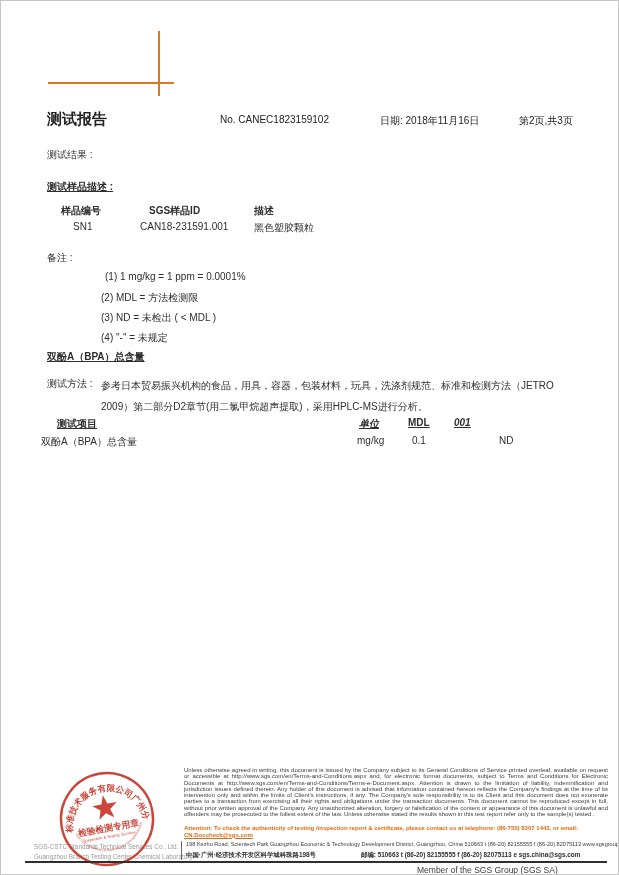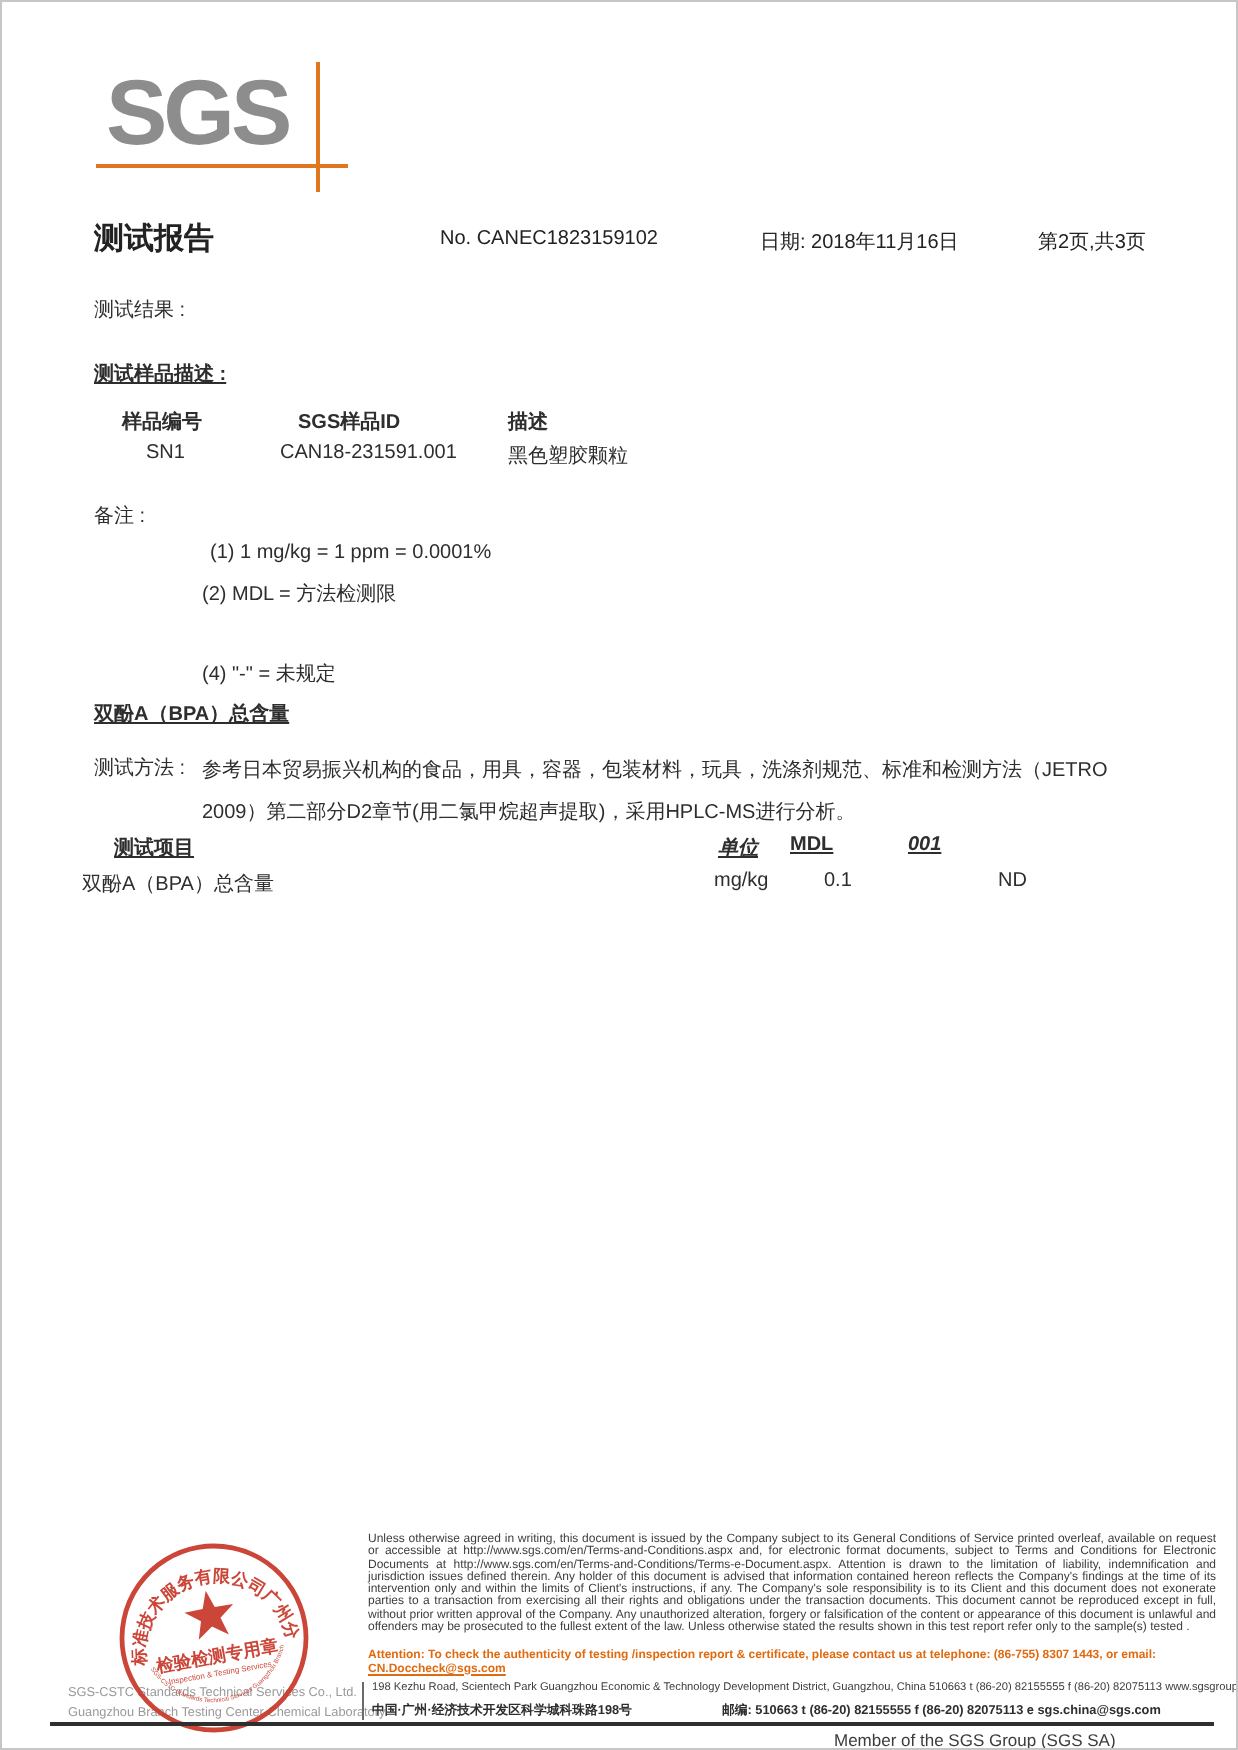--- a/index.html
+++ b/index.html
@@ -35,21 +35,20 @@
   .member{font-size:8.5px;color:#3c3c3c;}
   .bottom-rule{height:2px;background:#2f2f2f;}
   .addr-divider{width:1px;background:#6a6a6a;}
   .stamp-wrap{transform:rotate(-10deg);opacity:.93;}
 </style>
 </head>
 <body>
 
 <div class="page">
 
-  <div class="abs logo-text" style="left:52px;top:32px;">SGS</div>
   <div class="abs logo-vline" style="left:157px;top:30px;height:65px;"></div>
   <div class="abs logo-hline" style="left:47px;top:81px;width:126px;"></div>
 
   <div class="abs title" style="left:46px;top:109px;">测试报告</div>
   <div class="abs h-small" style="left:219px;top:113px;">No. CANEC1823159102</div>
   <div class="abs h-small" style="left:379px;top:113px;">日期: 2018年11月16日</div>
   <div class="abs h-small" style="left:518px;top:113px;">第2页,共3页</div>
 
   <div class="abs body-txt" style="left:46px;top:147px;">测试结果 :</div>
 
@@ -57,29 +56,30 @@
   <div class="abs body-txt bold" style="left:60px;top:203px;">样品编号</div>
   <div class="abs body-txt bold" style="left:148px;top:203px;">SGS样品ID</div>
   <div class="abs body-txt bold" style="left:253px;top:203px;">描述</div>
   <div class="abs body-txt" style="left:72px;top:220px;">SN1</div>
   <div class="abs body-txt" style="left:139px;top:220px;">CAN18-231591.001</div>
   <div class="abs body-txt" style="left:253px;top:220px;">黑色塑胶颗粒</div>
 
   <div class="abs body-txt" style="left:46px;top:250px;">备注 :</div>
   <div class="abs note-line" style="left:104px;top:266px;">(1) 1 mg/kg = 1 ppm = 0.0001%</div>
   <div class="abs note-line" style="left:100px;top:287px;">(2) MDL = 方法检测限</div>
+  <div class="abs note-line" style="left:100px;top:307px;">(3) ND = 未检出 ( &lt; MDL )</div>
   <div class="abs note-line" style="left:100px;top:327px;">(4) "-" = 未规定</div>
 
   <div class="abs body-txt bold ul" style="left:46px;top:349px;">双酚A（BPA）总含量</div>
   <div class="abs body-txt" style="left:46px;top:376px;">测试方法 :</div>
   <div class="abs method-text" style="left:100px;top:374px;">参考日本贸易振兴机构的食品，用具，容器，包装材料，玩具，洗涤剂规范、标准和检测方法（JETRO 2009）第二部分D2章节(用二氯甲烷超声提取)，采用HPLC-MS进行分析。</div>
 
   <div class="abs body-txt bold ul" style="left:56px;top:416px;">测试项目</div>
   <div class="abs body-txt bold ul it" style="left:358px;top:416px;">单位</div>
-  <div class="abs body-txt bold ul" style="left:394px;top:416px;">MDL</div>
+  <div class="abs body-txt bold ul" style="left:407px;top:416px;">MDL</div>
   <div class="abs body-txt bold ul it" style="left:453px;top:416px;">001</div>
   <div class="abs body-txt" style="left:40px;top:434px;">双酚A（BPA）总含量</div>
   <div class="abs body-txt" style="left:356px;top:434px;">mg/kg</div>
   <div class="abs body-txt" style="left:411px;top:434px;">0.1</div>
   <div class="abs body-txt" style="left:456px;top:434px;padding-left:42px;">ND</div>
 
   <div class="abs company-gray" style="left:33px;top:842px;">SGS-CSTC Standards Technical Services Co., Ltd.</div>
   <div class="abs company-gray" style="left:33px;top:852px;">Guangzhou Branch Testing Center Chemical Laboratory.</div>
 
   <div class="abs stamp-wrap" style="left:56px;top:768px;width:100px;height:100px;">

